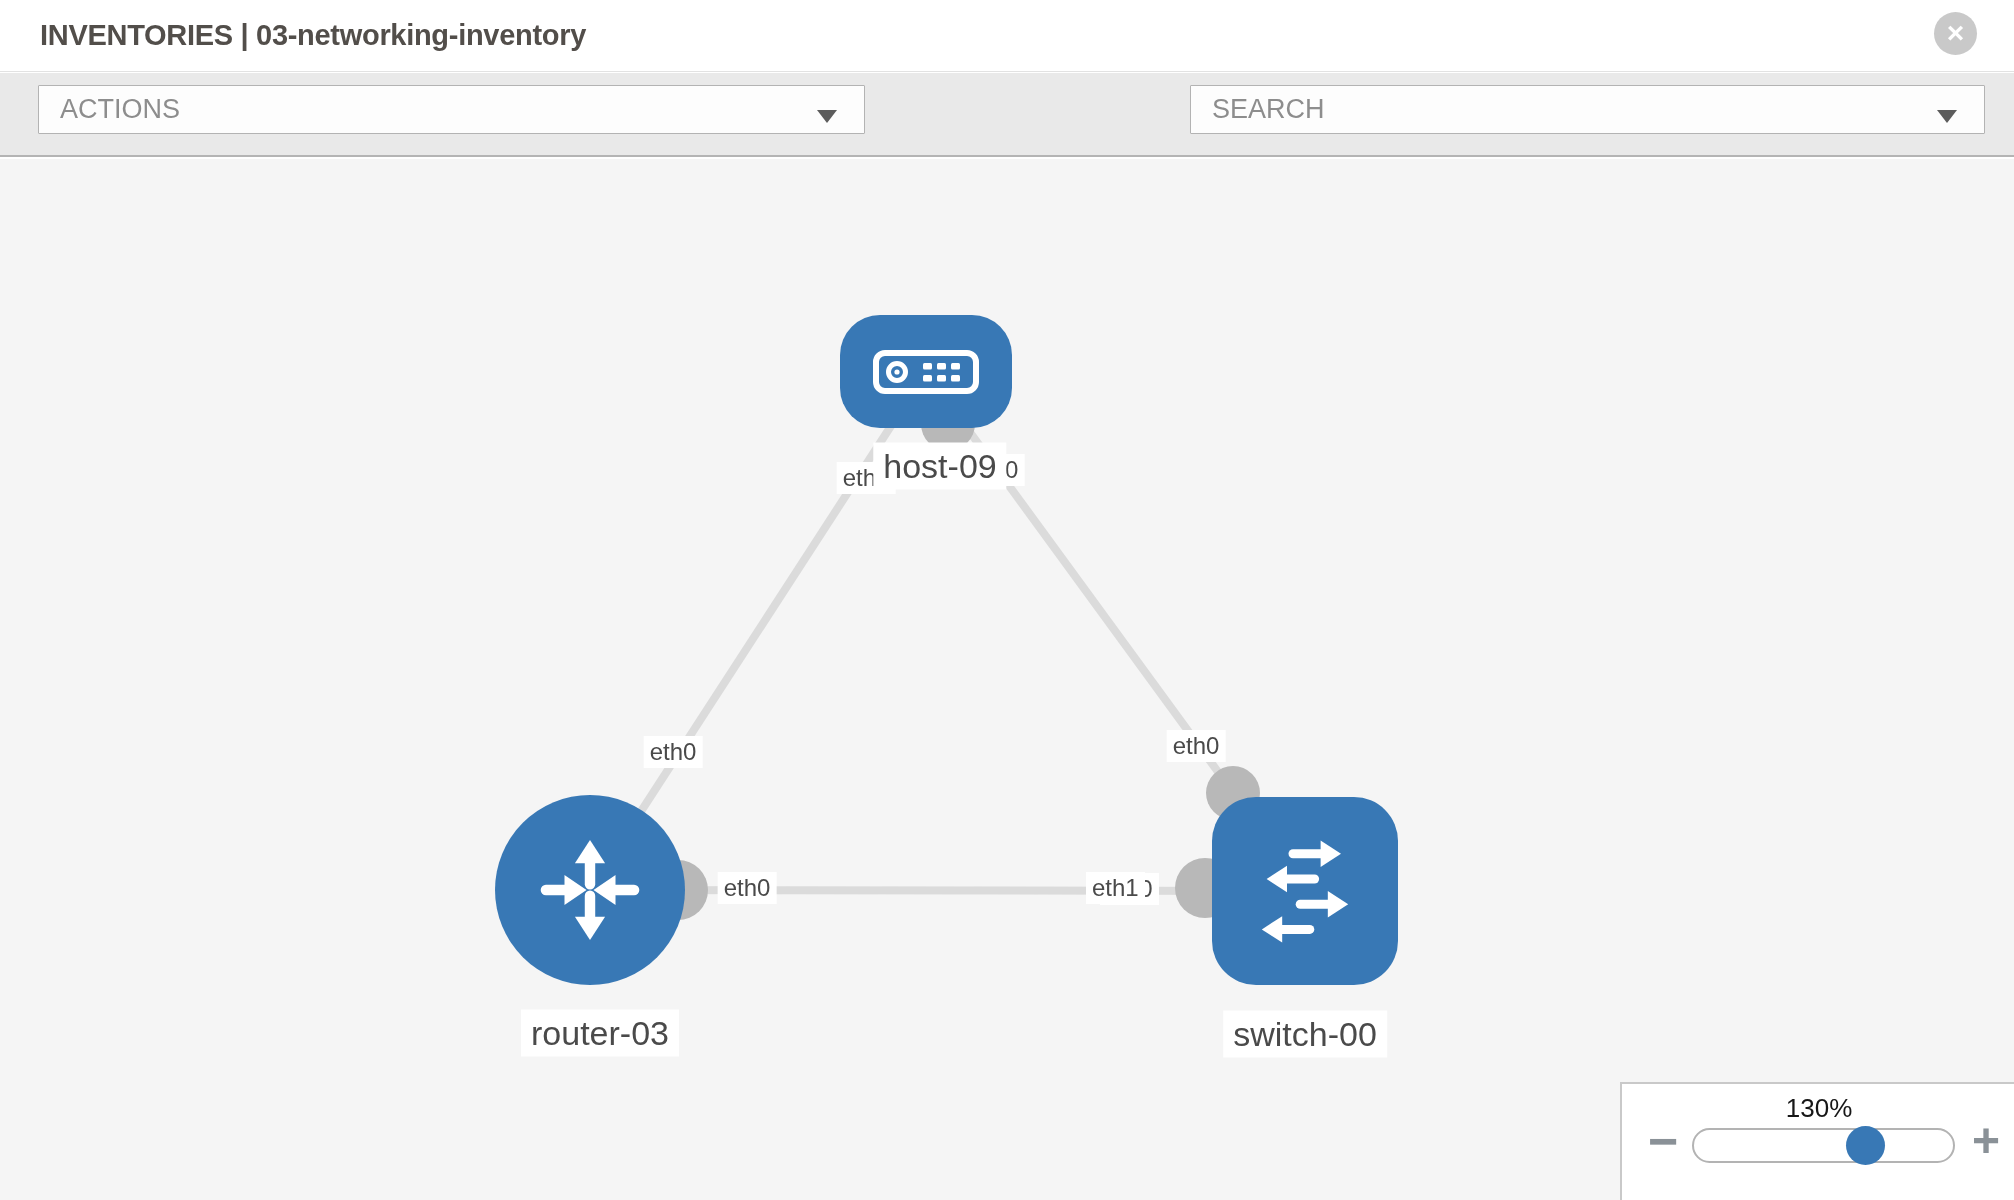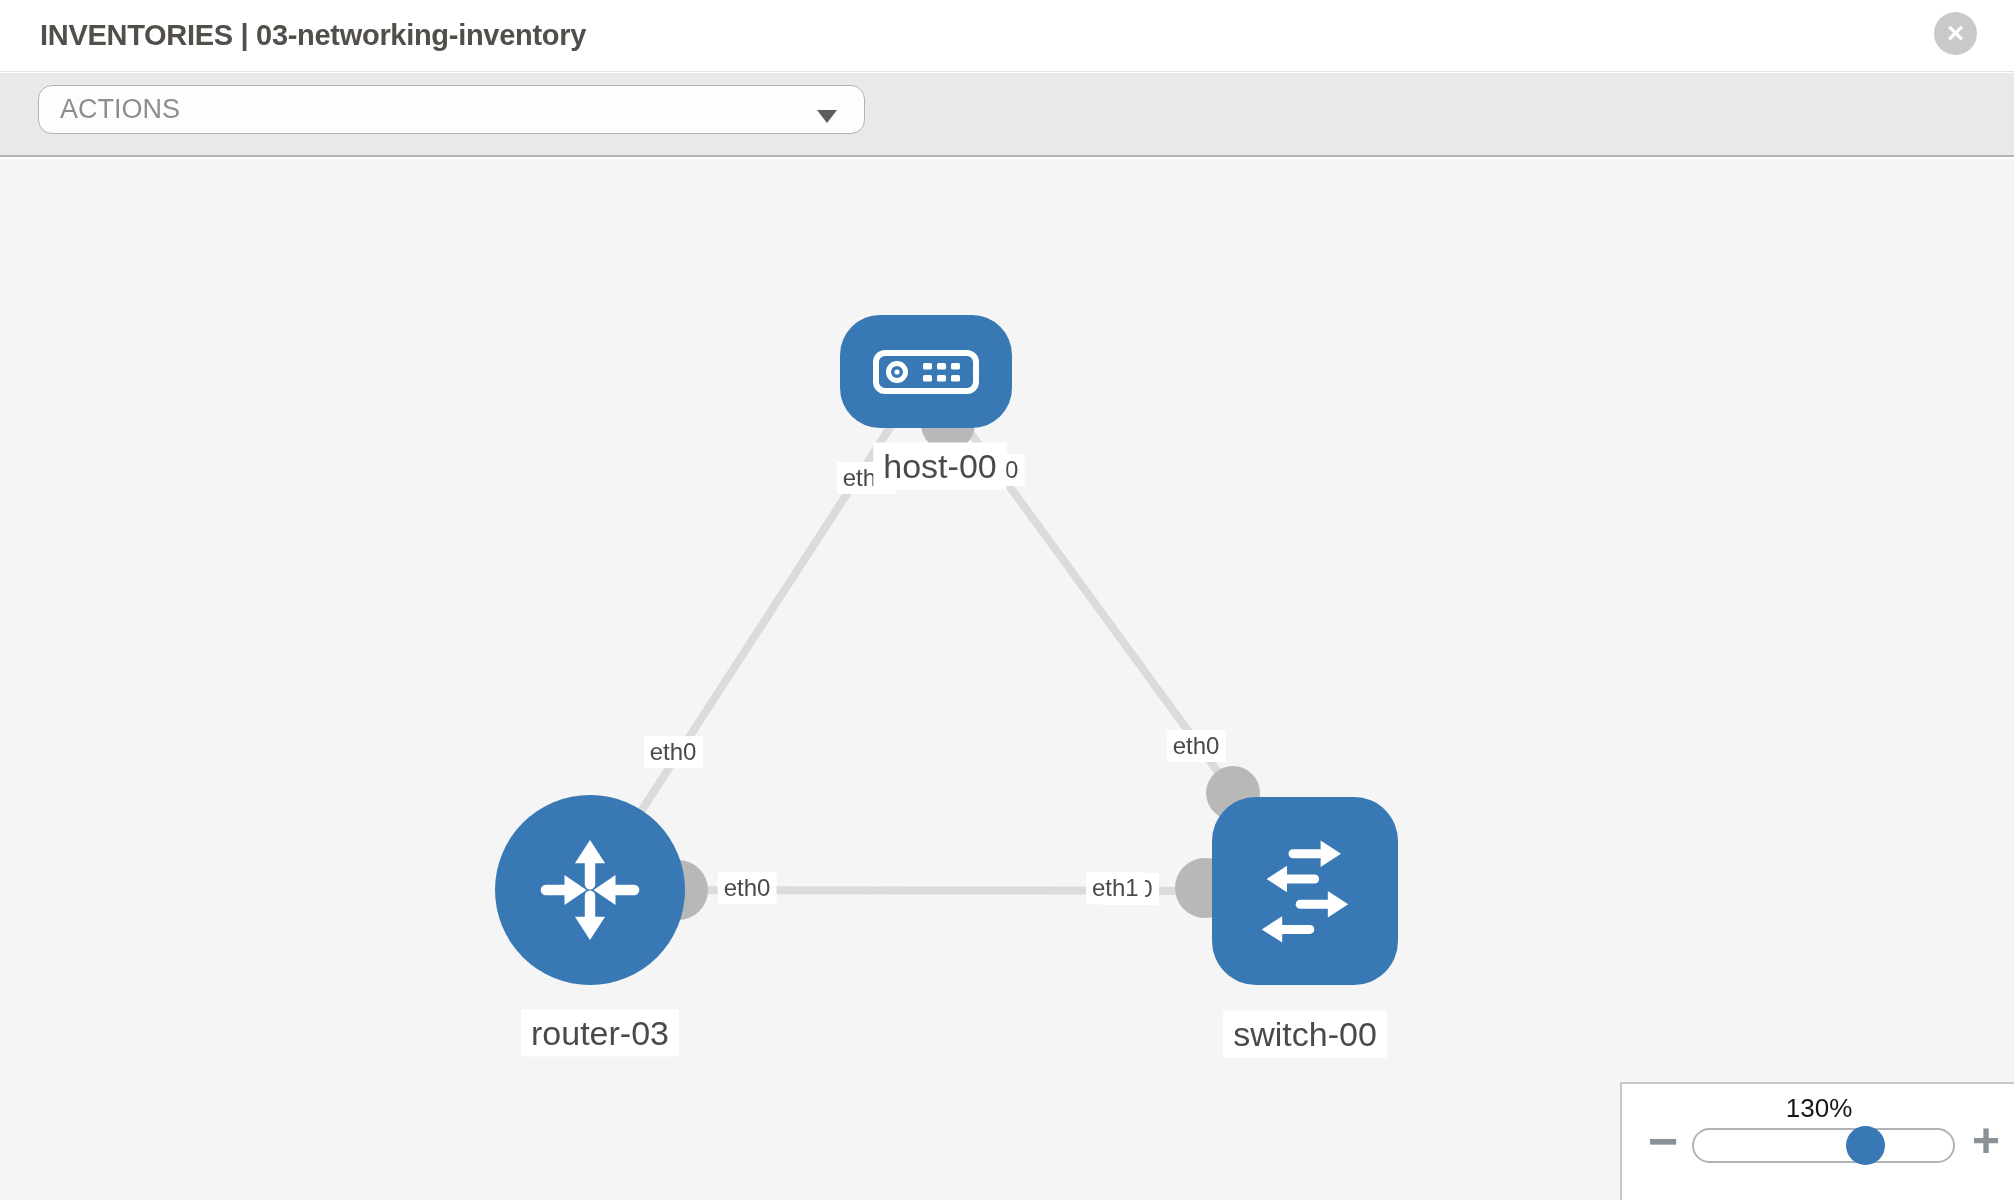--- a/index.html
+++ b/index.html
@@ -12,21 +12,21 @@
   .page-title { position: absolute; left: 40px; top: 0; height: 72px; line-height: 70px;
     font-size: 29px; font-weight: 700; color: #524e4a; letter-spacing: -0.3px; }
   .close-btn { position: absolute; right: 37px; top: 12px; width: 43px; height: 43px;
     border-radius: 50%; background: #c9c9c9; color: #ffffff; text-align: center;
     line-height: 41px; font-size: 30px; font-weight: 700; cursor: pointer; }
 
   
   .toolbar { position: absolute; left: 0; top: 73px; width: 2014px; height: 84px;
     background: #e9e9e9; border-bottom: 2px solid #b4b4b4; }
   .select-box { position: absolute; top: 12px; height: 49px; background: #fdfdfd;
-    border: 1px solid #b3b3b3; border-radius: 14px; display: flex; align-items: center;
+    border: 1px solid #b3b3b3; border-radius: 1px; display: flex; align-items: center;
     padding-left: 21px; font-size: 27px; color: #8d8d8d; }
   .select-actions { left: 38px; width: 827px; }
   .select-search { left: 1190px; width: 795px; }
   .caret { position: absolute; right: 27px; top: 24px; width: 0; height: 0;
     border-left: 10px solid transparent; border-right: 10px solid transparent;
     border-top: 13px solid #5c5c5c; }
   .tool-icon { position: absolute; top: 96px; width: 40px; height: 40px; cursor: pointer; }
   .tool-wrench { left: 1048px; }
   .tool-key { left: 1112px; }
 
@@ -88,20 +88,24 @@
 
   <svg class="tool-icon tool-key" viewBox="0 0 100 100">
     <g stroke="#767d85" fill="none" stroke-linecap="round">
       <circle cx="30" cy="30" r="15" stroke-width="10"></circle>
       <line x1="42" y1="42" x2="78" y2="78" stroke-width="11"></line>
       <line x1="66" y1="70" x2="78" y2="59" stroke-width="9"></line>
       <line x1="78" y1="82" x2="90" y2="71" stroke-width="9"></line>
     </g>
   </svg>
 
+  <div class="select-box select-search">
+    <span>SEARCH</span>
+    <span class="caret"></span>
+  </div>
 </div>
 
 <div class="canvas">
 
   <svg class="links-svg" width="2014" height="1041" viewBox="0 0 2014 1041">
 
     <line x1="926" y1="213" x2="590" y2="731" stroke="#dbdbdb" stroke-width="8"></line>
     <line x1="926" y1="213" x2="1305" y2="732" stroke="#dbdbdb" stroke-width="8"></line>
     <line x1="590" y1="731" x2="1305" y2="732" stroke="#dbdbdb" stroke-width="8"></line>
 
@@ -157,21 +161,21 @@
 
   <div class="chip port-label" style="left:866px; top:319px;">eth0</div>
   <div class="chip port-label" style="left:995px; top:311px;">eth0</div>
   <div class="chip port-label" style="left:673px; top:593px;">eth0</div>
   <div class="chip port-label" style="left:1196px; top:587px;">eth0</div>
   <div class="chip port-label" style="left:747px; top:729px;">eth0</div>
 
   <div class="chip port-label-abs" style="left:1100px; top:714px;">eth0</div>
   <div class="chip port-label-abs" style="left:1086px; top:713px;">eth1</div>
 
-  <div class="chip node-label" style="left:940px; top:307px;">host-00</div>
+  <div class="chip node-label" style="left:940px; top:307px;">host-09</div>
   <div class="chip node-label" style="left:600px; top:874px;">router-03</div>
   <div class="chip node-label" style="left:1305px; top:875px;">switch-00</div>
 
   <div class="zoom-panel">
     <div class="zoom-level">130%</div>
     <div class="zoom-btn zoom-minus">
       <span>−</span>
     </div>
     <div class="zoom-track"></div>
     <div class="zoom-handle"></div>

